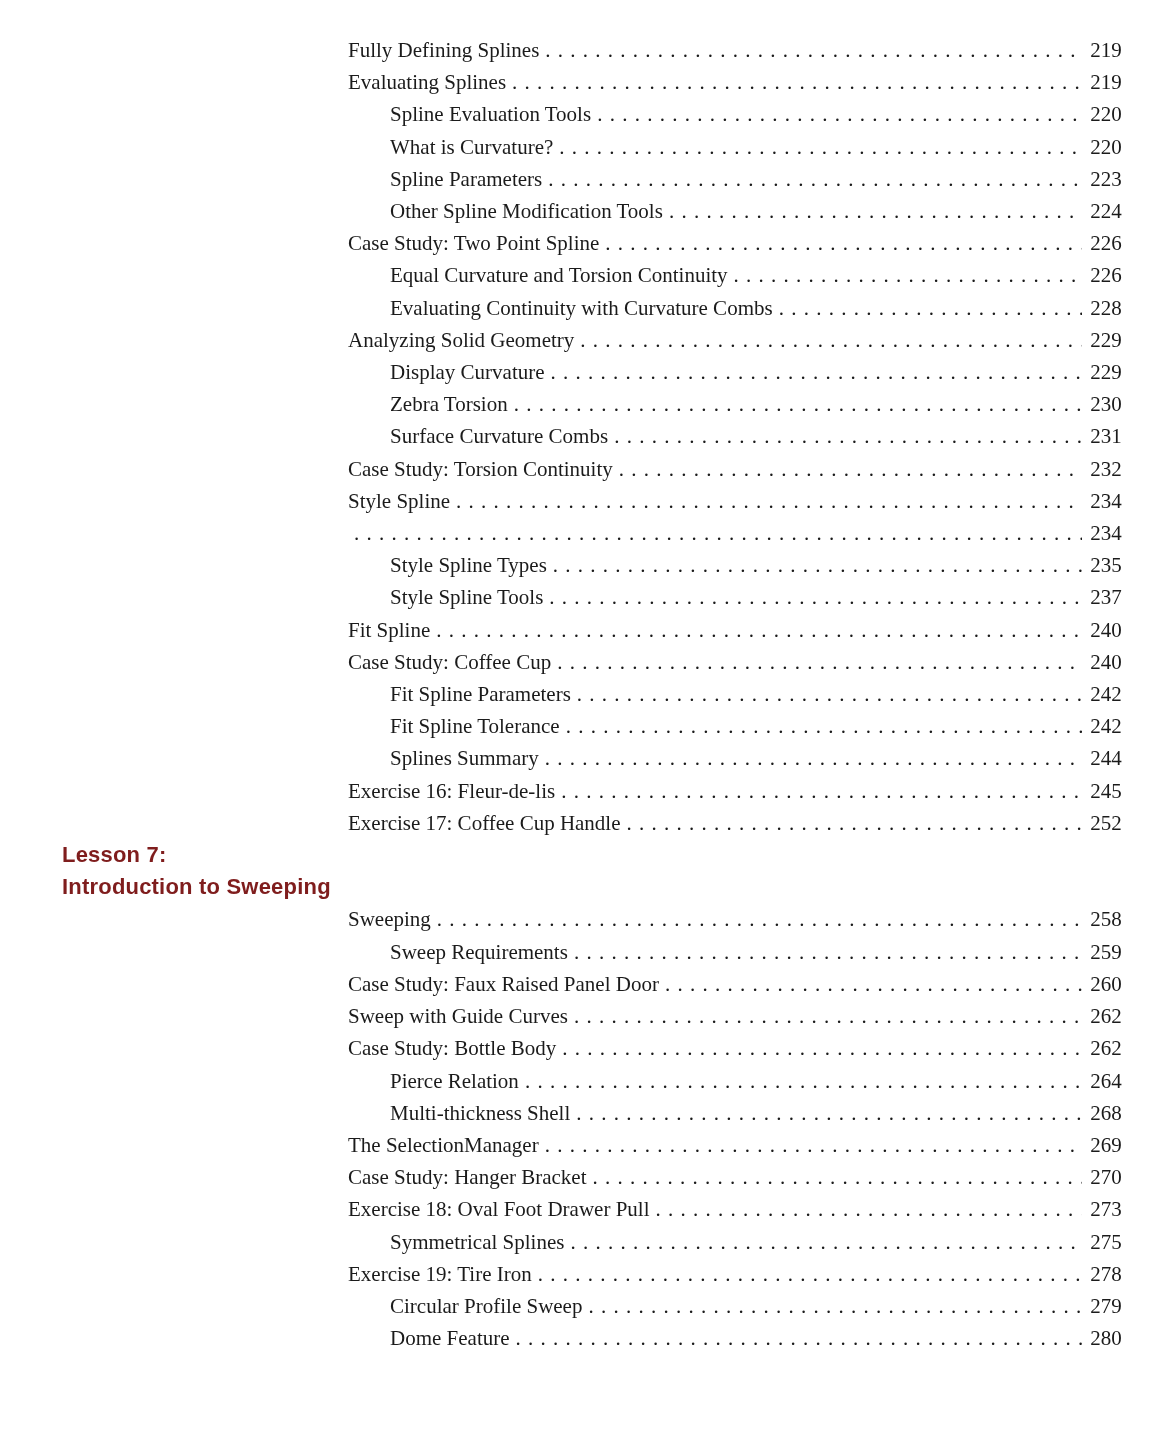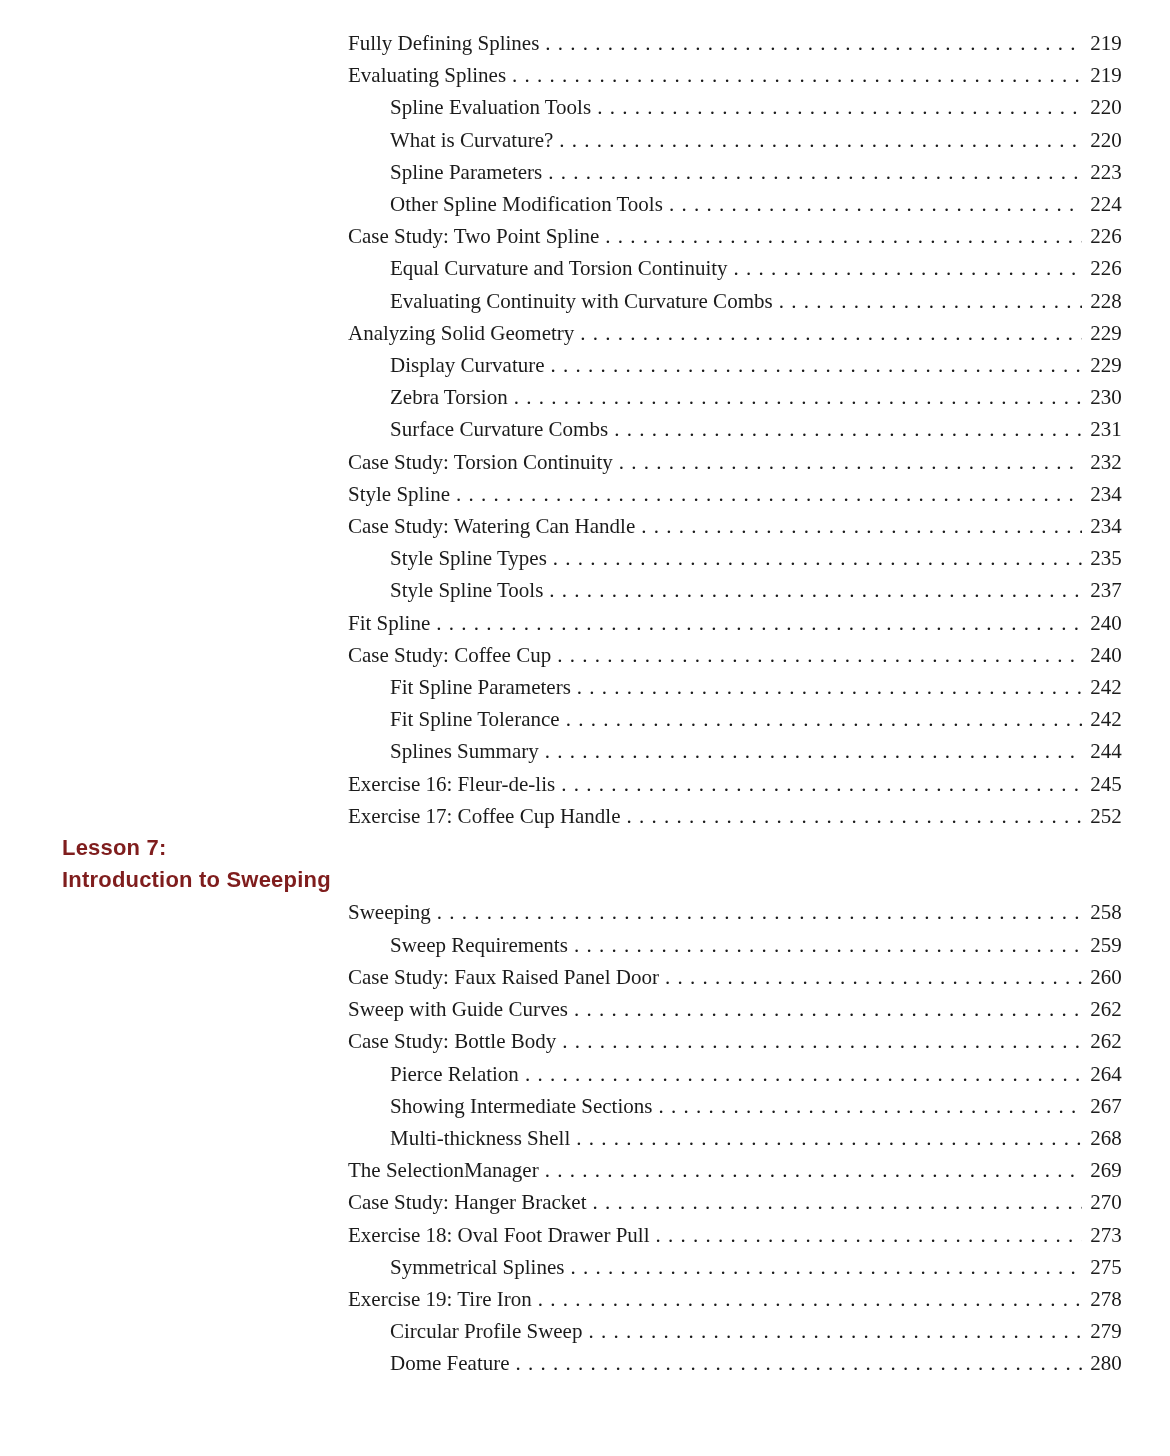--- a/index.html
+++ b/index.html
@@ -13,21 +13,21 @@
   .page {
     position: relative;
     width: 1170px;
     height: 1456px;
     background: #ffffff;
     font-family: "Liberation Serif", serif;
     color: #1b1b1b;
   }
   .toc {
     position: absolute;
-    top: 27px;
+    top: 34px;
     left: 0;
     width: 1170px;
   }
   .toc-row {
     display: flex;
     align-items: baseline;
     margin-left: 348px;
     width: 780px;
     font-size: 21px;
     line-height: 32.2px;
@@ -140,21 +140,20 @@
         <span class="toc-title">Case Study: Torsion Continuity</span>
         <span class="leader"></span>
         <span class="toc-page">232</span>
       </div>
       <div class="toc-row level1">
         <span class="toc-title">Style Spline</span>
         <span class="leader"></span>
         <span class="toc-page">234</span>
       </div>
       <div class="toc-row level1">
-        <span class="toc-title">Case Study: Watering Can Handle</span>
         <span class="leader"></span>
         <span class="toc-page">234</span>
       </div>
       <div class="toc-row level2">
         <span class="toc-title">Style Spline Types</span>
         <span class="leader"></span>
         <span class="toc-page">235</span>
       </div>
       <div class="toc-row level2">
         <span class="toc-title">Style Spline Tools</span>
@@ -222,25 +221,20 @@
       </div>
       <div class="toc-row level1">
         <span class="toc-title">Case Study: Bottle Body</span>
         <span class="leader"></span>
         <span class="toc-page">262</span>
       </div>
       <div class="toc-row level2">
         <span class="toc-title">Pierce Relation</span>
         <span class="leader"></span>
         <span class="toc-page">264</span>
-      </div>
-      <div class="toc-row level2">
-        <span class="toc-title">Showing Intermediate Sections</span>
-        <span class="leader"></span>
-        <span class="toc-page">267</span>
       </div>
       <div class="toc-row level2">
         <span class="toc-title">Multi-thickness Shell</span>
         <span class="leader"></span>
         <span class="toc-page">268</span>
       </div>
       <div class="toc-row level1">
         <span class="toc-title">The SelectionManager</span>
         <span class="leader"></span>
         <span class="toc-page">269</span>

